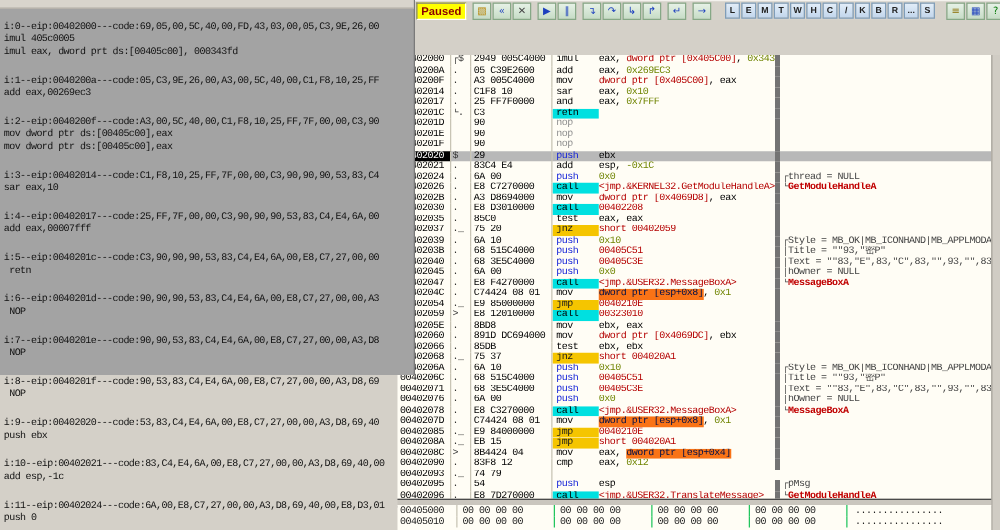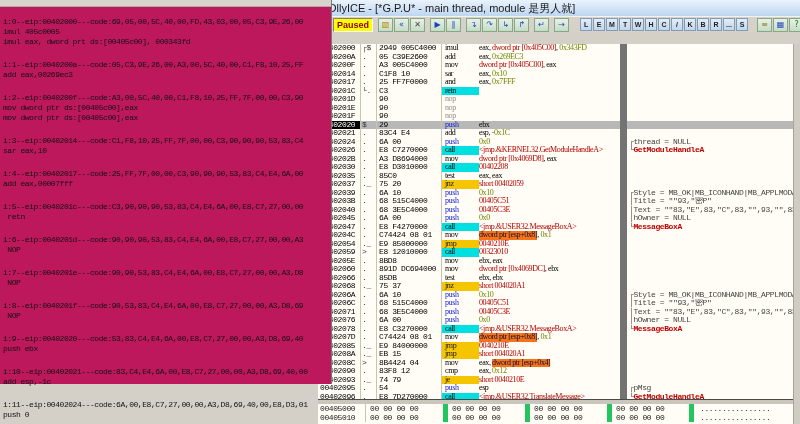--- a/index.html
+++ b/index.html
@@ -1,19 +1,19 @@
 <!DOCTYPE html>
 <html><head>
 <meta charset="utf-8">
 <style>
   html,body{margin:0;padding:0;}
   body{width:800px;height:424px;overflow:hidden;background:#d4d0c8;position:relative;
        font-family:"Liberation Sans",sans-serif;}
   
-  .log-pane{position:absolute;left:0;top:0;width:331px;height:384px;background:#be185d;
+  .log-pane{position:absolute;left:0;top:0;width:331px;height:300px;background:#a3a3a3;
             border-right:1px solid #7a7a7a;z-index:5;}
   .log-top-strip{height:6px;background:#d8d4cc;border-bottom:1px solid #b0aca4;}
   .log-content{padding:10px 2px 0 3px;font-family:"Liberation Mono",monospace;font-size:8px;
                line-height:10px;letter-spacing:-0.45px;color:#111;white-space:pre;overflow:hidden;}
   .logblock{margin-bottom:13px;}
   
   .olly{position:absolute;left:318px;top:0;width:482px;height:424px;background:#d4d0c8;}
   .titlebar{height:16px;background:linear-gradient(#eaf3fc,#bdd6f0);display:flex;align-items:center;
             padding-left:10px;font-size:11px;color:#1a1a1a;white-space:nowrap;overflow:hidden;}
   .menubar{height:13px;background:linear-gradient(#fcfdfe,#e9eff8);display:flex;align-items:center;
@@ -35,21 +35,21 @@
   .tb-letters{display:flex;margin:0 8px 0 6px;}
   
   .disasm{position:absolute;left:0;top:44px;width:475px;height:355px;background:#fffdf5;overflow:hidden;
           font-family:"Liberation Mono",monospace;font-size:8px;letter-spacing:-0.4px;color:#000;}
   .scroll-strip{position:absolute;left:475px;top:44px;width:7px;height:380px;background:#d0ccc4;
                 border-left:1px solid #a8a49c;}
   .drow{display:flex;height:8.5px;line-height:8.6px;white-space:pre;}
   .c-addr{width:40px;padding-left:2px;border-right:1px solid #c8c4b4;overflow:hidden;flex:none;}
   .c-flow{width:14px;padding-left:1px;border-right:1px solid #c8c4b4;overflow:hidden;flex:none;color:#333;}
   .c-hex{width:62px;padding-left:2px;border-right:1px solid #c8c4b4;overflow:hidden;flex:none;}
-  .c-dis{width:178px;border-right:7px solid #737373;overflow:hidden;flex:none;display:flex;font-family:Liberation Serif, serif;}
+  .c-dis{width:178px;border-right:4px solid #737373;overflow:hidden;flex:none;display:flex;}
   .c-cmt{flex:1;padding-left:2px;overflow:hidden;display:flex;}
   .mn{width:34px;padding-left:3px;flex:none;}
   .mn.push{color:#1624d8;}
   .mn.call,.mn.ret{background:#00e0e0;color:#000;width:auto;min-width:34px;padding-right:0;}
   .mn.call{width:34px;}
   .mn.jmp{background:#f5c500;color:#1a1a1a;width:auto;min-width:34px;}
   .mn.jmp{width:34px;}
   .mn.nop{color:#909090;}
   .op-k{color:#000;}
   .op-r{color:#b40000;}
@@ -60,30 +60,27 @@
   .cm-r{color:#c00000;font-weight:bold;}
   .drow.sel .c-flow,.drow.sel .c-hex,.drow.sel .c-dis,.drow.sel .c-cmt{background:#b8b8b8;}
   .drow.sel .c-addr{background:#000;color:#fff;}
   
   .splitter{position:absolute;left:0;top:399px;width:475px;height:5px;background:#cac6be;
             border-top:1px solid #4a4a4a;border-bottom:1px solid #8a8a8a;}
   .dump{position:absolute;left:0;top:404px;width:475px;height:20px;background:#fffdf5;overflow:hidden;
         font-family:"Liberation Mono",monospace;font-size:8px;letter-spacing:-0.4px;color:#222;}
   .dump-row{display:flex;height:9px;line-height:9px;white-space:pre;}
   .d-addr{width:45px;padding-left:2px;border-right:1px solid #c8c4b4;flex:none;overflow:hidden;}
-  .d-group{width:73px;padding-left:4px;border-right:5px solid #22c55e;flex:none;overflow:hidden;}
+  .d-group{width:73px;padding-left:4px;border-right:1px solid #22c55e;flex:none;overflow:hidden;}
   .d-ascii{margin-left:6px;flex:none;}
 </style>
 </head>
 <body>
 
 <div class="olly">
-  <div class="titlebar">
-    <span>OllyICE - [*G.P.U* - main thread, module 是男人就]</span>
-  </div>
   <div class="toolbar">
     <span class="paused-box">Paused</span>
     <span style="display:flex;">
         <span class="tb-group">
           <span class="tb-btn" style="color: rgb(184, 134, 11);">▧</span>
           <span class="tb-btn" style="color: rgb(28, 63, 190);">«</span>
           <span class="tb-btn" style="color: rgb(68, 68, 68);">✕</span>
         </span>
         <span class="tb-group">
           <span class="tb-btn" style="color: rgb(28, 63, 190);">▶</span>
@@ -156,21 +153,21 @@
       <div class="drow"><span class="c-addr">0040206A</span><span class="c-flow">.</span><span class="c-hex">6A 10</span><span class="c-dis"><span class="mn push">push</span><span class="op-g">0x10</span></span><span class="c-cmt"><span class="cp">┌</span><span class="cm-g">Style = MB_OK|MB_ICONHAND|MB_APPLMODAL</span></span></div>
       <div class="drow"><span class="c-addr">0040206C</span><span class="c-flow">.</span><span class="c-hex">68 515C4000</span><span class="c-dis"><span class="mn push">push</span><span class="op-r">00405C51</span></span><span class="c-cmt"><span class="cp">│</span><span class="cm-g">Title = ""93,"密P"</span></span></div>
       <div class="drow"><span class="c-addr">00402071</span><span class="c-flow">.</span><span class="c-hex">68 3E5C4000</span><span class="c-dis"><span class="mn push">push</span><span class="op-r">00405C3E</span></span><span class="c-cmt"><span class="cp">│</span><span class="cm-g">Text = ""83,"E",83,"C",83,"",93,"",83,"h",</span></span></div>
       <div class="drow"><span class="c-addr">00402076</span><span class="c-flow">.</span><span class="c-hex">6A 00</span><span class="c-dis"><span class="mn push">push</span><span class="op-g">0x0</span></span><span class="c-cmt"><span class="cp">│</span><span class="cm-g">hOwner = NULL</span></span></div>
       <div class="drow"><span class="c-addr">00402078</span><span class="c-flow">.</span><span class="c-hex">E8 C3270000</span><span class="c-dis"><span class="mn call">call</span><span class="op-r">&lt;jmp.&amp;USER32.MessageBoxA&gt;</span></span><span class="c-cmt"><span class="cp">└</span><span class="cm-r">MessageBoxA</span></span></div>
       <div class="drow"><span class="c-addr">0040207D</span><span class="c-flow">.</span><span class="c-hex">C74424 08 01</span><span class="c-dis"><span class="mn ">mov</span><span class="op-h">dword ptr [esp+0x8]</span><span class="op-k">, </span><span class="op-g">0x1</span></span><span class="c-cmt"></span></div>
       <div class="drow"><span class="c-addr">00402085</span><span class="c-flow">._</span><span class="c-hex">E9 84000000</span><span class="c-dis"><span class="mn jmp">jmp</span><span class="op-r">0040210E</span></span><span class="c-cmt"></span></div>
       <div class="drow"><span class="c-addr">0040208A</span><span class="c-flow">._</span><span class="c-hex">EB 15</span><span class="c-dis"><span class="mn jmp">jmp</span><span class="op-r">short 004020A1</span></span><span class="c-cmt"></span></div>
       <div class="drow"><span class="c-addr">0040208C</span><span class="c-flow">&gt;</span><span class="c-hex">8B4424 04</span><span class="c-dis"><span class="mn ">mov</span><span class="op-k">eax, </span><span class="op-h">dword ptr [esp+0x4]</span></span><span class="c-cmt"></span></div>
       <div class="drow"><span class="c-addr">00402090</span><span class="c-flow">.</span><span class="c-hex">83F8 12</span><span class="c-dis"><span class="mn ">cmp</span><span class="op-k">eax, </span><span class="op-g">0x12</span></span><span class="c-cmt"></span></div>
-      <div class="drow"><span class="c-addr">00402093</span><span class="c-flow">._</span><span class="c-hex">74 79</span><span class="c-dis"><span class="mn jmp">je</span><span class="op-r">short 0040210E</span></span><span class="c-cmt"></span></div>
+      <div class="drow"><span class="c-addr">00402093</span><span class="c-flow">._</span><span class="c-hex">74 79</span><span class="c-cmt"></span></div>
       <div class="drow"><span class="c-addr">00402095</span><span class="c-flow">.</span><span class="c-hex">54</span><span class="c-dis"><span class="mn push">push</span><span class="op-k">esp</span></span><span class="c-cmt"><span class="cp">┌</span><span class="cm-g">pMsg</span></span></div>
       <div class="drow"><span class="c-addr">00402096</span><span class="c-flow">.</span><span class="c-hex">E8 7D270000</span><span class="c-dis"><span class="mn call">call</span><span class="op-r">&lt;jmp.&amp;USER32.TranslateMessage&gt;</span></span><span class="c-cmt"><span class="cp">└</span><span class="cm-r">GetModuleHandleA</span></span></div>
     </div>
   <div class="scroll-strip"></div>
   <div class="splitter"></div>
   <div class="dump">
       <div class="dump-row"><span class="d-addr">00405000</span><span class="d-group">00 00 00 00</span><span class="d-group">00 00 00 00</span><span class="d-group">00 00 00 00</span><span class="d-group">00 00 00 00</span><span class="d-ascii">................</span></div>
       <div class="dump-row"><span class="d-addr">00405010</span><span class="d-group">00 00 00 00</span><span class="d-group">00 00 00 00</span><span class="d-group">00 00 00 00</span><span class="d-group">00 00 00 00</span><span class="d-ascii">................</span></div>
     </div>
 </div>

